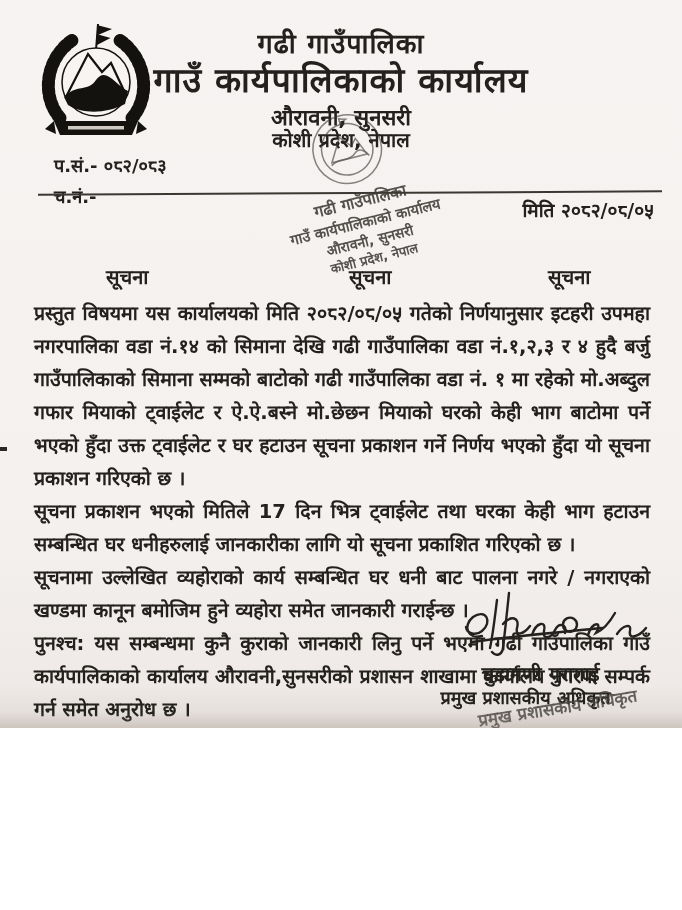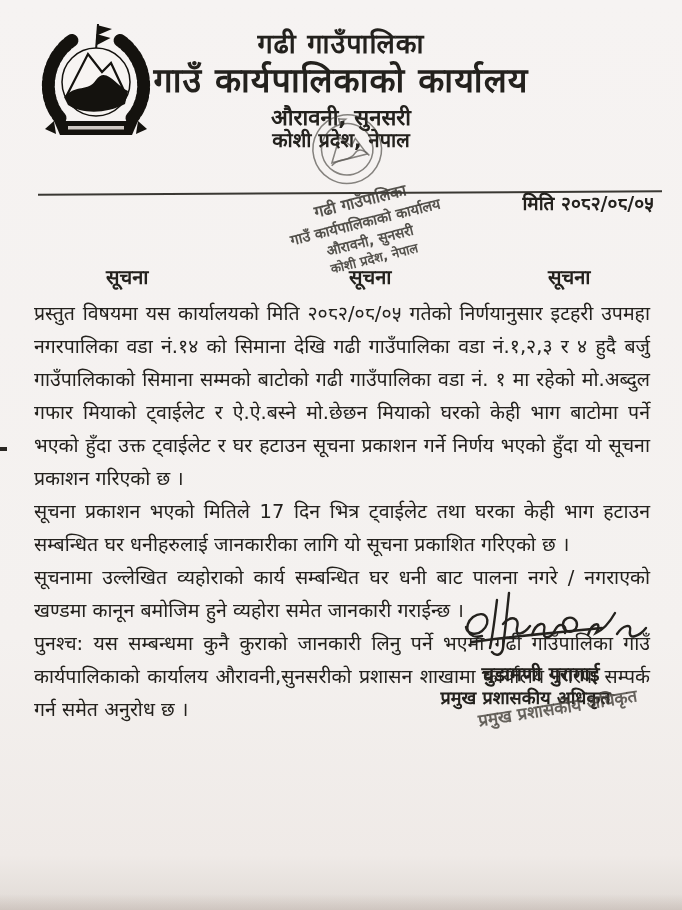--- a/index.html
+++ b/index.html
@@ -1,38 +1,38 @@
 <!DOCTYPE html>
 <html lang="ne"><head>
 <meta charset="utf-8">
 <style>
   html,body{margin:0;padding:0;}
   .page{
     position:relative;
-    width:682px;height:910px;
+    width:682px;height:728px;
     margin:0 auto;
     background:linear-gradient(180deg,#f6f3f2 0%,#f4f1ef 70%,#efeae7 94%,#e0dad5 100%);
     font-family:"DejaVu Sans","Liberation Sans",sans-serif;
     color:#23211d;
     overflow:hidden;
   }
   .abs{position:absolute;}
   .center{left:0;right:0;text-align:center;}
   .hdr1{top:24px;font-size:27px;font-weight:700;letter-spacing:1px;}
   .hdr2{top:56px;font-size:34px;font-weight:700;letter-spacing:1px;}
   .hdr3{top:101px;font-size:22px;font-weight:700;}
   .hdr4{top:126px;font-size:20px;font-weight:700;}
   .emblem{left:36px;top:20px;width:120px;height:126px;}
   .refs{left:54px;top:150px;font-size:18px;line-height:31px;font-weight:600;}
   .rule{left:38px;right:20px;top:192px;border-top:2px solid #3a3833;transform:rotate(-0.3deg);}
-  .date-line{right:28px;top:190px;font-size:19px;font-weight:600;margin-left:18px;}
+  .date-line{right:28px;top:197px;font-size:19px;font-weight:600;margin-left:18px;}
   .suchana{top:263px;font-size:20px;font-weight:600;}
   .s1{left:106px;} .s2{left:349px;} .s3{left:548px;}
   .letter-body{left:34px;top:297px;width:616px;font-size:19.5px;line-height:33px;text-align:justify;}
-  .letter-body p{margin:0;}
+  .letter-body p{margin:0;font-weight:bold;}
   .office-stamp{
     left:252px;top:108px;width:210px;
     transform:rotate(-14deg);
     color:rgba(62,59,54,0.88);
     text-align:center;
   }
   .office-stamp .seal{display:block;margin:0 auto 2px auto;width:86px;height:80px;opacity:.8;}
   .office-stamp .l1{font-size:16px;font-weight:700;}
   .office-stamp .l2{font-size:14.5px;font-weight:700;}
   .office-stamp .l3{font-size:14px;font-weight:700;}
@@ -90,20 +90,29 @@
         <line x1="44" y1="8" x2="44" y2="16"></line>
         <path d="M44 9 l7 2 -7 3"></path>
       </g>
     </svg>
     <div class="l1">गढी गाउँपालिका</div>
     <div class="l2">गाउँ कार्यपालिकाको कार्यालय</div>
     <div class="l3">औरावनी, सुनसरी</div>
     <div class="l4">कोशी प्रदेश, नेपाल</div>
   </div>
 
+  <div class="abs refs">
+    <div>
+      <span>प.सं.-</span>
+      <span>०८२/०८३</span>
+    </div>
+    <div>
+      <span>च.नं.-</span>
+    </div>
+  </div>
 
   <div class="abs rule"></div>
 
   <div class="abs date-line">
     <span>मिति</span>
     <span>२०८२/०८/०५</span>
   </div>
 
   <div class="abs suchana s1">सूचना</div>
   <div class="abs suchana s2">सूचना</div>

